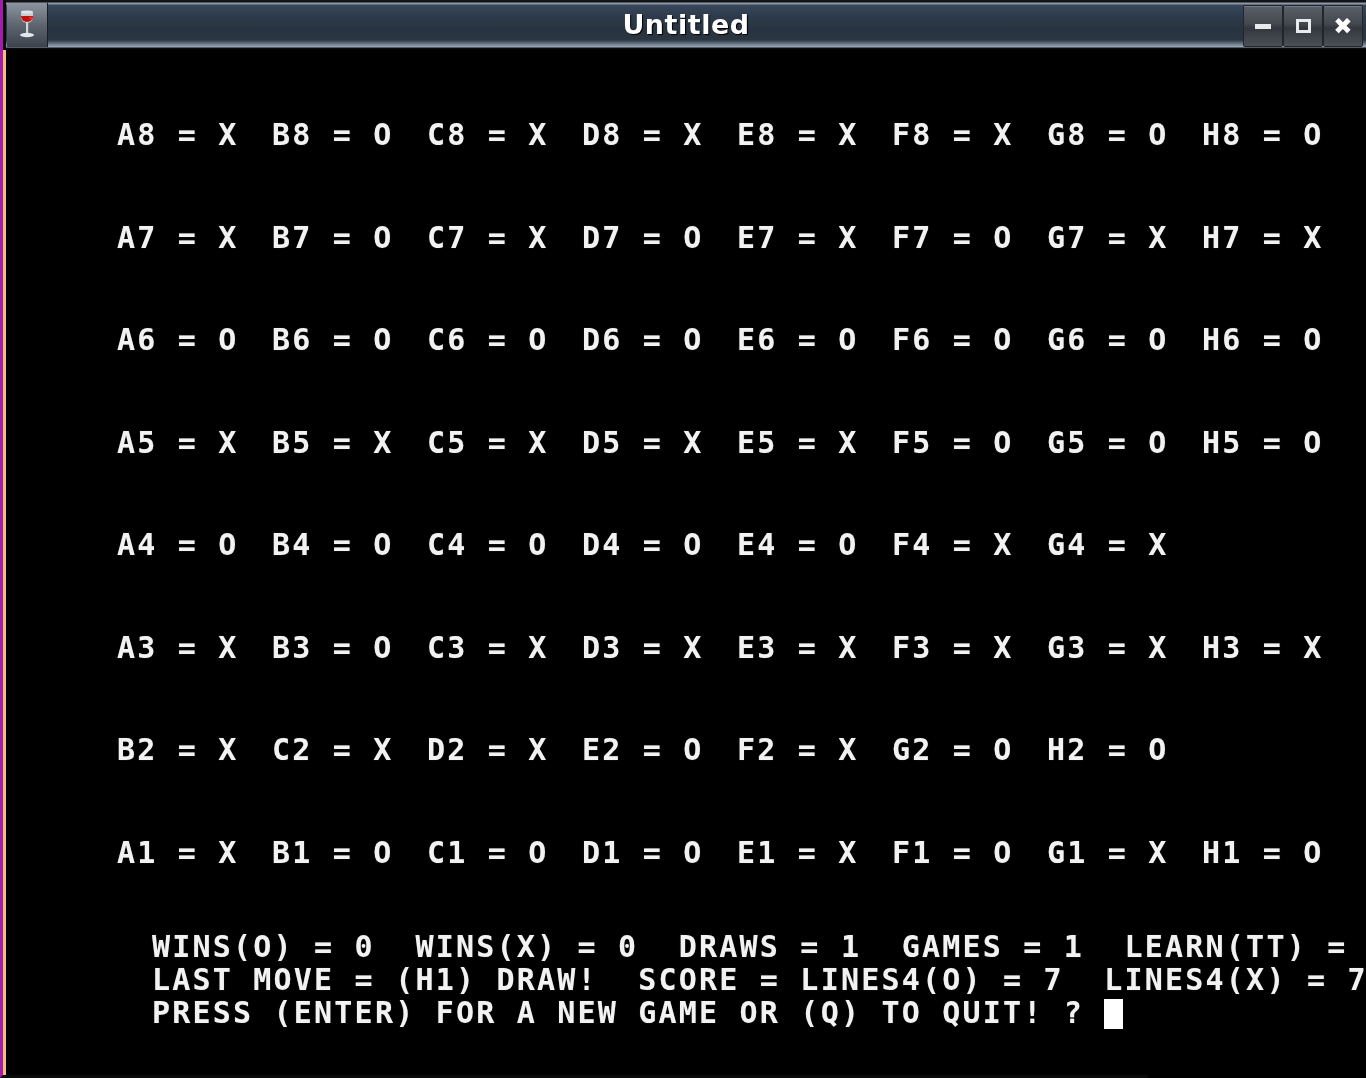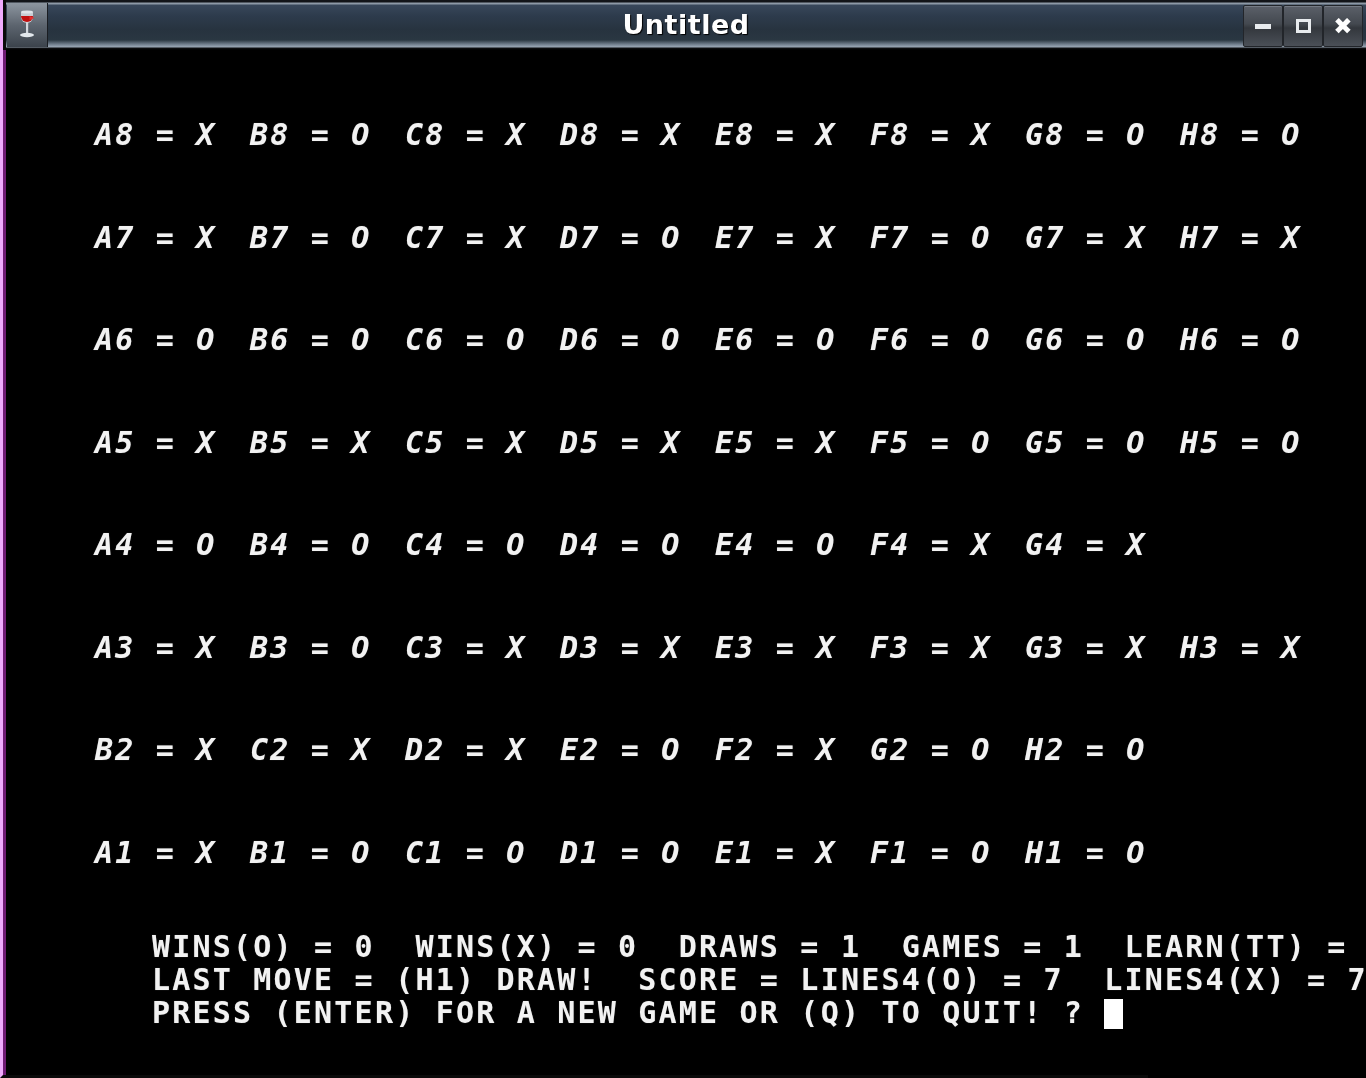--- a/index.html
+++ b/index.html
@@ -12,23 +12,23 @@
     height: 1078px;
     overflow: hidden;
     font-family: "DejaVu Sans Mono", monospace;
   }
 
   
   #window {
     position: relative;
     width: 1148px;
     height: 1078px;
-    background: #701a75;
+    background: #fdba74;
     box-sizing: border-box;
-    border-left: 3px solid #f0abfc;
+    border-left: 3px solid #a21caf;
     border-right: 3px solid #0a0a0a;
     border-bottom: 3px solid #0a0a0a;
   }
 
   
   #titlebar {
     position: absolute;
     left: 0; top: 0;
     width: 1366px;
     height: 50px;
@@ -112,24 +112,23 @@
     left: 3px; top: 50px;
     width: 1360px;
     height: 1025px;
     background: #000000;
     overflow: hidden;
   }
 
   
   #board {
     position: absolute;
-    left: 89px;
+    left: 111px;
     top: 62px;
     width: 1240px;
-    font-style: italic;
   }
   .board-row {
     height: 102.5px;
     display: flex;
   }
   .cell {
     width: 155px;
     color: #f2f2f2;
     font-family: "DejaVu Sans Mono", monospace;
     font-size: 30px;
@@ -275,20 +274,21 @@
         <div class="cell">H2 = O</div>
       </div>
 
       <div class="board-row">
         <div class="cell">A1 = X</div>
         <div class="cell">B1 = O</div>
         <div class="cell">C1 = O</div>
         <div class="cell">D1 = O</div>
         <div class="cell">E1 = X</div>
         <div class="cell">F1 = O</div>
+        <div class="cell">G1 = X</div>
         <div class="cell">H1 = O</div>
       </div>
 
     </div>
 
     <div id="status">
       <div class="status-line">WINS(O) = 0  WINS(X) = 0  DRAWS = 1  GAMES = 1  LEARN(TT) = 0</div>
       <div class="status-line">LAST MOVE = (H1) DRAW!  SCORE = LINES4(O) = 7  LINES4(X) = 7</div>
       <div class="status-line"><span>PRESS (ENTER) FOR A NEW GAME OR (Q) TO QUIT! ? </span><span class="cursor-block"></span></div>
     </div>

